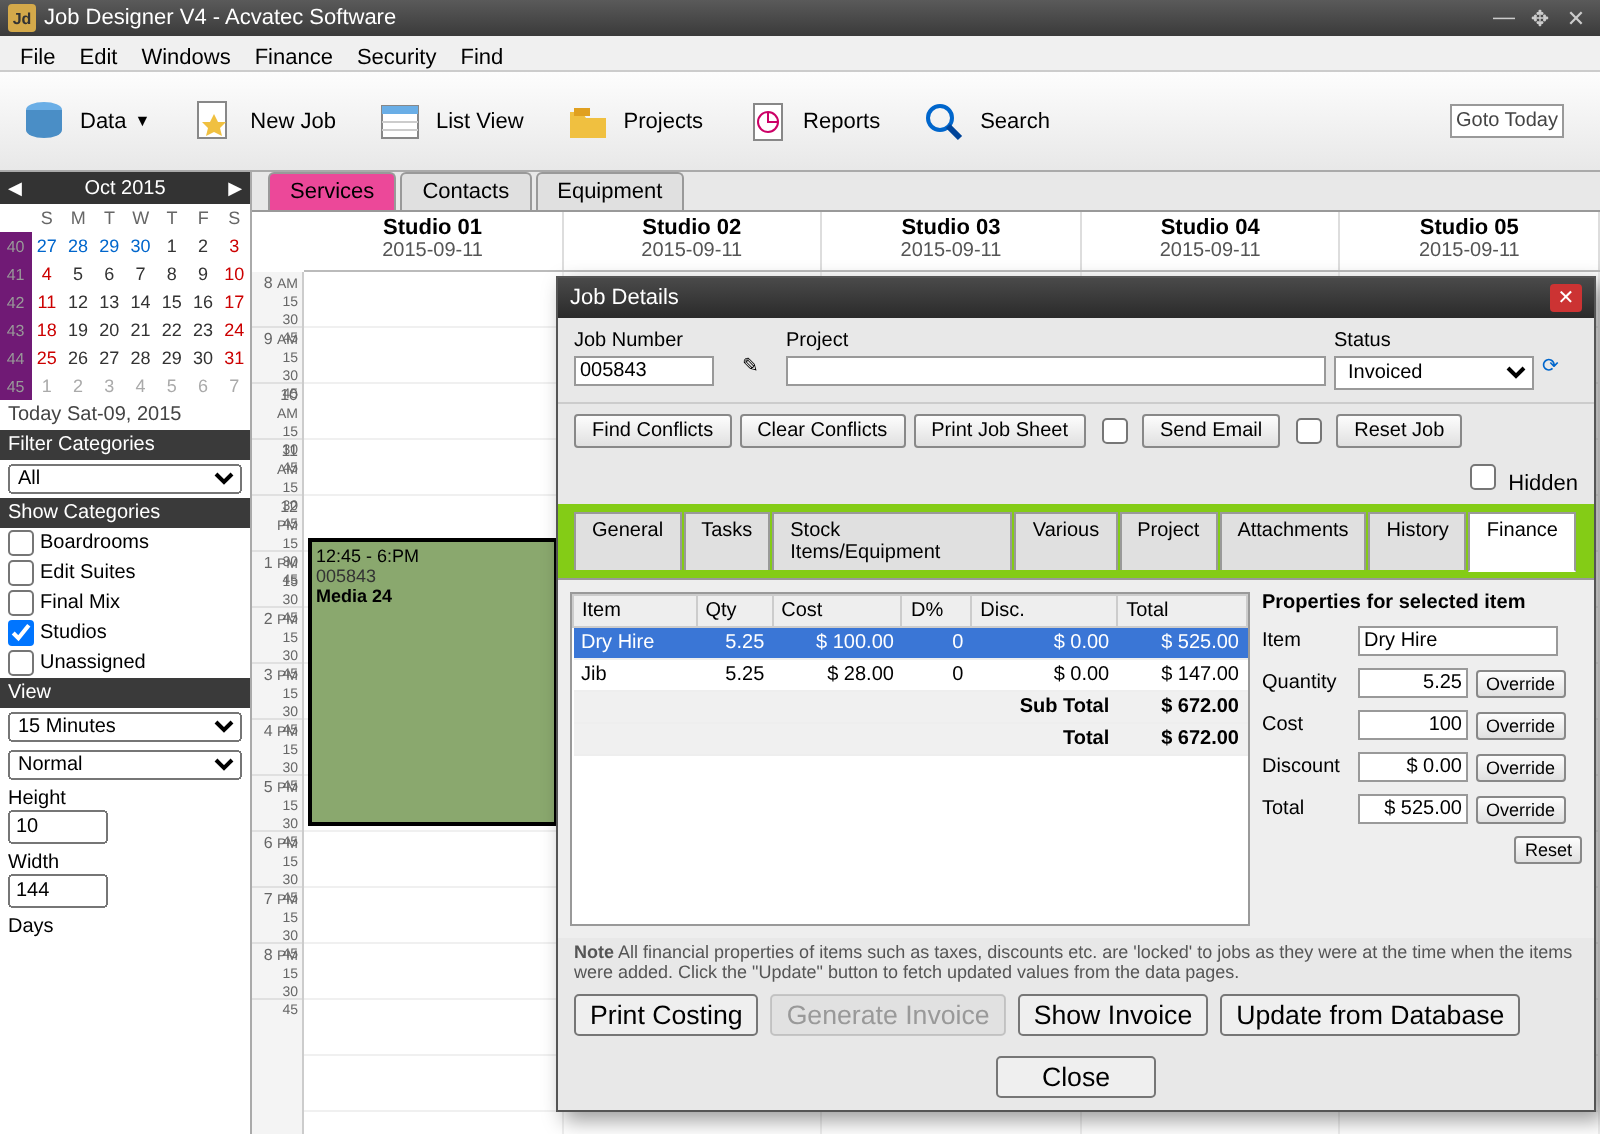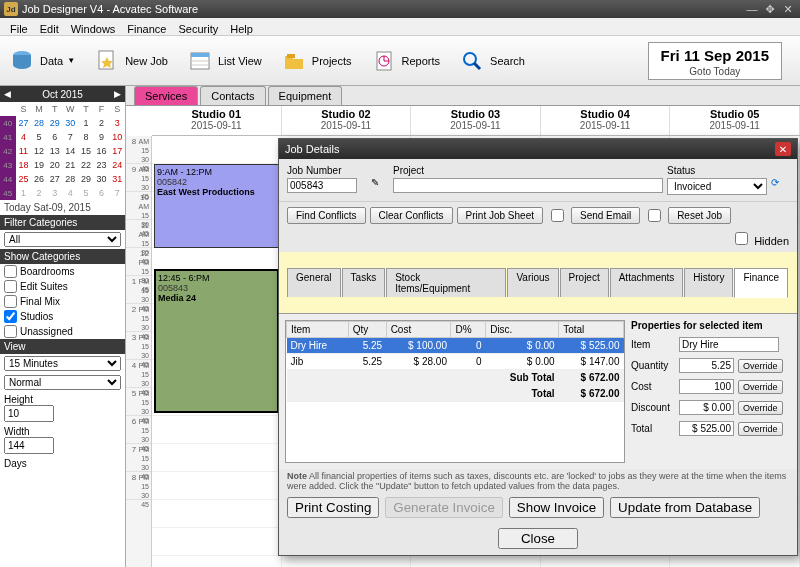--- a/index.html
+++ b/index.html
@@ -54,21 +54,21 @@
 .job .jc{font-weight:bold;color:#000}
 
 .modal{position:absolute;left:278px;top:138px;width:520px;height:418px;background:#e8e8e8;border:1px solid #555;box-shadow:4px 4px 10px rgba(0,0,0,.4);display:flex;flex-direction:column}
 .mtitle{height:20px;background:linear-gradient(to bottom,#4a4a4a,#2a2a2a);color:#fff;display:flex;align-items:center;padding:0 6px;font-size:11px}
 .mtitle .close{margin-left:auto;width:16px;height:14px;background:#c33;color:#fff;display:flex;align-items:center;justify-content:center;font-size:10px;cursor:pointer;border-radius:2px}
 .mform{padding:6px 8px;display:flex;gap:4px;font-size:10px;border-bottom:1px solid #ccc}
 .mform .fld label{display:block;font-size:10px;margin-bottom:2px}
 .mform input,.mform select{font-size:10px;padding:1px 2px;border:1px solid #999;background:#fff}
 .mbtns{padding:4px 8px;display:flex;gap:4px;align-items:center;flex-wrap:wrap}
 .mbtns button,.btn{font-size:10px;padding:2px 8px;background:linear-gradient(to bottom,#fdfdfd,#e0e0e0);border:1px solid #888;border-radius:2px;cursor:pointer}
-.mtabs{display:flex;padding:16px 8px;border-bottom:1px solid #999;background:#fef9c3}
+.mtabs{display:flex;padding:4px 8px;border-bottom:1px solid #999;background:#84cc16}
 .mtab{padding:3px 8px;font-size:10px;border:1px solid #999;border-bottom:none;margin-right:1px;background:#e0e0e0;cursor:pointer}
 .mtab.active{background:#fff;border-bottom:1px solid #fff;margin-bottom:-1px}
 .mbody{flex:1;display:flex;padding:6px;gap:6px;background:#eee}
 .itemtbl{flex:1;background:#fff;border:1px solid #999;font-size:10px}
 .itemtbl table{width:100%;border-collapse:collapse}
 .itemtbl th{background:#eee;border:1px solid #ccc;padding:2px 4px;font-weight:normal;text-align:left;font-size:10px}
 .itemtbl td{padding:2px 4px;border-bottom:1px solid #eee}
 .itemtbl tr.sel td{background:#3a76d6;color:#fff}
 .itemtbl .num{text-align:right}
 .itemtbl .totrow td{font-weight:bold;background:#f0f0f0}
@@ -95,21 +95,21 @@
   <span class="winbtn">✥</span>
   <span class="winbtn">✕</span>
 </div>
 
 <div class="menubar">
   <span>File</span>
   <span>Edit</span>
   <span>Windows</span>
   <span>Finance</span>
   <span>Security</span>
-  <span>Help</span>
+  <span>Find</span>
 </div>
 
 <div class="toolbar">
   <div class="tbtn">
       <span class="ticon">
         <svg width="26" height="26">
           <ellipse cx="13" cy="7" rx="9" ry="4" fill="#6aaee6"></ellipse>
           <path d="M4 7v10a9 4 0 0 0 18 0V7" fill="#4a8ec6"></path>
         </svg>
       </span>
@@ -158,21 +158,20 @@
   <div class="tbtn">
       <span class="ticon">
         <svg width="26" height="26">
           <circle cx="11" cy="11" r="6" fill="none" stroke="#06c" stroke-width="2"></circle>
           <line x1="15" y1="15" x2="21" y2="21" stroke="#049" stroke-width="3"></line>
         </svg>
       </span>
       <span>Search</span>
     </div>
   <div class="datebox">
-    <div class="date">Fri 11 Sep 2015</div>
     <div class="goto">Goto Today</div>
   </div>
 </div>
 
 <div class="main">
   <div class="sidebar">
     <div class="calhead">
       <span class="arrow la">◀</span>
       <span>Oct 2015</span>
       <span class="arrow ra">▶</span>
@@ -310,25 +309,20 @@
           <div>1 <span style="font-size:7px">PM</span><br><span style="font-size:7px">15<br>30<br>45</span></div>
           <div>2 <span style="font-size:7px">PM</span><br><span style="font-size:7px">15<br>30<br>45</span></div>
           <div>3 <span style="font-size:7px">PM</span><br><span style="font-size:7px">15<br>30<br>45</span></div>
           <div>4 <span style="font-size:7px">PM</span><br><span style="font-size:7px">15<br>30<br>45</span></div>
           <div>5 <span style="font-size:7px">PM</span><br><span style="font-size:7px">15<br>30<br>45</span></div>
           <div>6 <span style="font-size:7px">PM</span><br><span style="font-size:7px">15<br>30<br>45</span></div>
           <div>7 <span style="font-size:7px">PM</span><br><span style="font-size:7px">15<br>30<br>45</span></div>
           <div>8 <span style="font-size:7px">PM</span><br><span style="font-size:7px">15<br>30<br>45</span></div>
         </div>
       <div class="schedcol" id="schedcol0">
-          <div class="job purple" style="top:28px;height:84px">
-            <div class="jt">9:AM - 12:PM</div>
-            <div class="jn">005842</div>
-            <div class="jc">East West Productions</div>
-          </div>
           <div class="job green" style="top:133px;height:144px">
             <div class="jt">12:45 - 6:PM</div>
             <div class="jn">005843</div>
             <div class="jc">Media 24</div>
           </div>
         </div>
       <div class="schedcol"></div>
         <div class="schedcol"></div>
         <div class="schedcol"></div>
         <div class="schedcol"></div>
@@ -428,20 +422,23 @@
       <div class="prow">
           <label>Discount</label>
           <input value="$ 0.00" style="">
           <button class="btn">Override</button>
         </div>
       <div class="prow">
           <label>Total</label>
           <input value="$ 525.00" style="">
           <button class="btn">Override</button>
         </div>
+      <div class="prow" style="justify-content:flex-end">
+          <button class="btn">Reset</button>
+        </div>
     </div>
   </div>
   <div class="note"><b>Note</b> <span>All financial properties of items such as taxes, discounts etc. are 'locked' to jobs as they were at the time when the items were added. Click the "Update" button to fetch updated values from the data pages.</span></div>
   <div class="mfooter">
     <button>Print Costing</button>
     <button disabled="">Generate Invoice</button>
     <button>Show Invoice</button>
     <button>Update from Database</button>
   </div>
   <div class="mfooter2">

